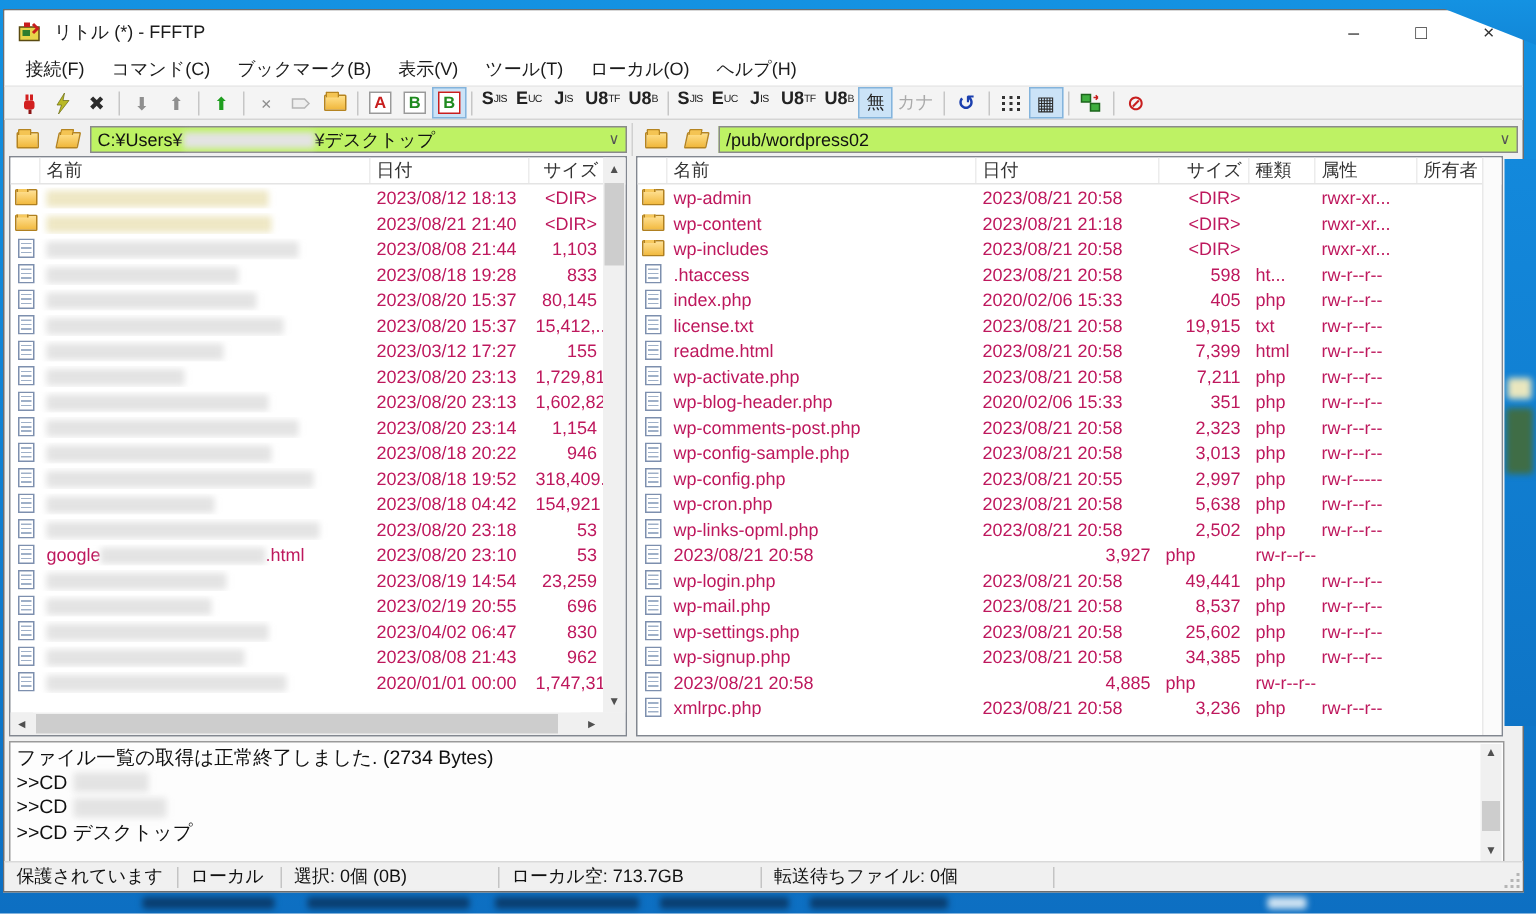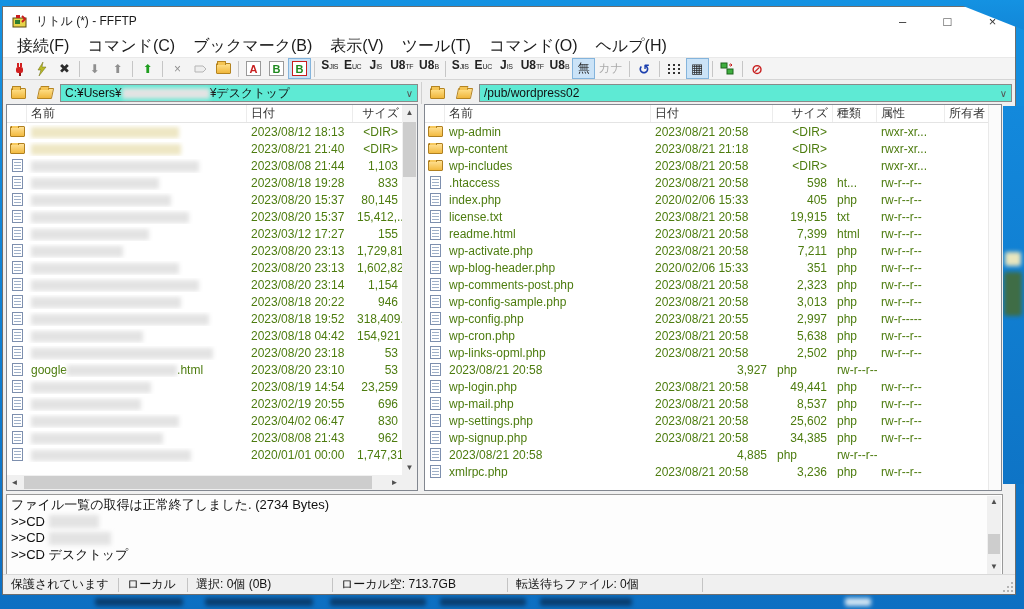--- a/index.html
+++ b/index.html
@@ -12,21 +12,21 @@
     background:#f0f0f0; border:1px solid #6e6e6e; }
 
   
   .titlebar { height:29px; background:#fff; display:flex; align-items:center; padding-left:9px; }
   .title-text { margin-left:7px; font-size:12px; color:#1b1b1b; }
   .win-controls { margin-left:auto; display:flex; height:100%; }
   .win-btn { width:45px; height:100%; display:flex; align-items:center; justify-content:center;
     font-size:13px; color:#333; }
   
   .menubar { height:21px; background:#fff; display:flex; align-items:center; padding-left:5px;
-    font-size:16px; color:#1b1b1b; }
+    font-size:12px; color:#1b1b1b; }
   .menu-item { padding:0 9px; height:100%; display:flex; align-items:center; }
   
   .toolbar { height:23px; background:#f4f4f4; border-top:1px solid #e9e9e9;
     border-bottom:1px solid #d5d5d5; display:flex; align-items:center; padding-left:4px; }
   .tbtn { height:21px; min-width:23px; padding:0 2px; display:flex; align-items:center;
     justify-content:center; border:1px solid transparent; font-size:12px; color:#222; }
   .tbtn.pressed { background:#cbe3f7; border-color:#84b4dc; }
   .tbtn.disabled { color:#aaa; }
   .tsep { width:1px; height:16px; background:#c6c6c6; margin:0 3px; }
   .glyph-gray { color:#8f8f8f; font-size:12px; }
@@ -42,37 +42,37 @@
   .mini-folder { width:15px; height:11px; background:linear-gradient(#ffe08a,#f0b73c);
     border:1px solid #b58420; border-radius:1px; position:relative; }
   .mini-folder::before { content:""; position:absolute; top:-3px; left:0; width:7px; height:3px;
     background:#f4c453; border:1px solid #b58420; border-bottom:none; border-radius:1px 1px 0 0; }
   
   .pathrow { position:absolute; top:75px; left:0; width:100%; height:22px; display:flex; }
   .path-sect { display:flex; align-items:center; gap:3px; padding:1px 3px; }
   .path-sect.left { width:419px; border-right:1px solid #d0d0d0; }
   .path-sect.right { flex:1;text-align:center; }
   .pbtn { width:24px; height:18px; display:flex; align-items:center; justify-content:center; }
-  .combo { flex:1; height:18px; background:#5eead4; border:1px solid #8a8a8a; font-size:12px;
+  .combo { flex:1; height:18px; background:#bef264; border:1px solid #8a8a8a; font-size:12px;
     color:#111; display:flex; align-items:center; padding:0 4px; position:relative; }
   .combo-arrow { position:absolute; right:4px; color:#555; font-size:10px; }
   
   .panes { position:absolute; top:97px; left:0; width:100%; height:472px;text-decoration:underline; }
   .pane { position:absolute; top:0; background:#fff; border:1px solid #828790; overflow:hidden; }
   .pane.local  { left:3px;  width:412px; height:387px; }
   .pane.remote { left:421px; width:578px; height:387px; }
   .lv-head { display:grid; height:18px; align-items:center; font-size:12px; color:#333;
     border-bottom:1px solid #e4e4e4; background:#fff; }
   .lv-head > div { padding:0 4px; border-right:1px solid #ececec; height:100%;
     display:flex; align-items:center; overflow:hidden; white-space:nowrap; }
   .grid-local  { grid-template-columns:20px 220px 106px 51px; }
   .grid-remote { grid-template-columns:20px 206px 122px 60px 44px 68px 45px; }
   .rows { position:absolute; left:0; right:15px; top:18px; bottom:15px; overflow:hidden; }
   .pane.remote .rows { right:13px; bottom:12px; }
-  .row { display:grid; height:17px; align-items:center; font-size:12px; color:#4d7c0f; white-space:nowrap; }
+  .row { display:grid; height:17px; align-items:center; font-size:12px; color:#be185d; white-space:nowrap; }
   .cell { padding:0 4px; overflow:hidden; }
   .cell.num { text-align:right; padding-right:6px; }
   .cell.icon-cell { display:flex; justify-content:center; padding:0; }
   .ic-folder { width:15px; height:11px; background:linear-gradient(#ffe195,#f2ba40);
     border:1px solid #b08020; border-radius:1px; position:relative; }
   .ic-folder::before { content:""; position:absolute; top:-3px; left:0; width:6px; height:3px;
     background:#f6c85d; border:1px solid #b08020; border-bottom:none; }
   .ic-file { width:11px; height:13px; background:#fff; border:1px solid #7d8fae; position:relative; }
   .ic-file::before { content:""; position:absolute; left:1px; top:2px; right:1px; height:7px;
     background:repeating-linear-gradient(#9fb0c8 0 1px,transparent 1px 3px); }
@@ -142,21 +142,21 @@
     <div class="menu-item">接続(F)</div>
 
     <div class="menu-item">コマンド(C)</div>
 
     <div class="menu-item">ブックマーク(B)</div>
 
     <div class="menu-item">表示(V)</div>
 
     <div class="menu-item">ツール(T)</div>
 
-    <div class="menu-item">コマンド(O)</div>
+    <div class="menu-item">ローカル(O)</div>
 
     <div class="menu-item">ヘルプ(H)</div>
   </div>
 
   <div class="toolbar">
     <div class="tbtn">
       <svg width="14" height="14">
         <rect x="4" y="5" width="7" height="6" rx="2" fill="#d21f1f"></rect>
         <rect x="5" y="1" width="2" height="4" fill="#d21f1f"></rect>
         <rect x="8" y="1" width="2" height="4" fill="#d21f1f"></rect>

